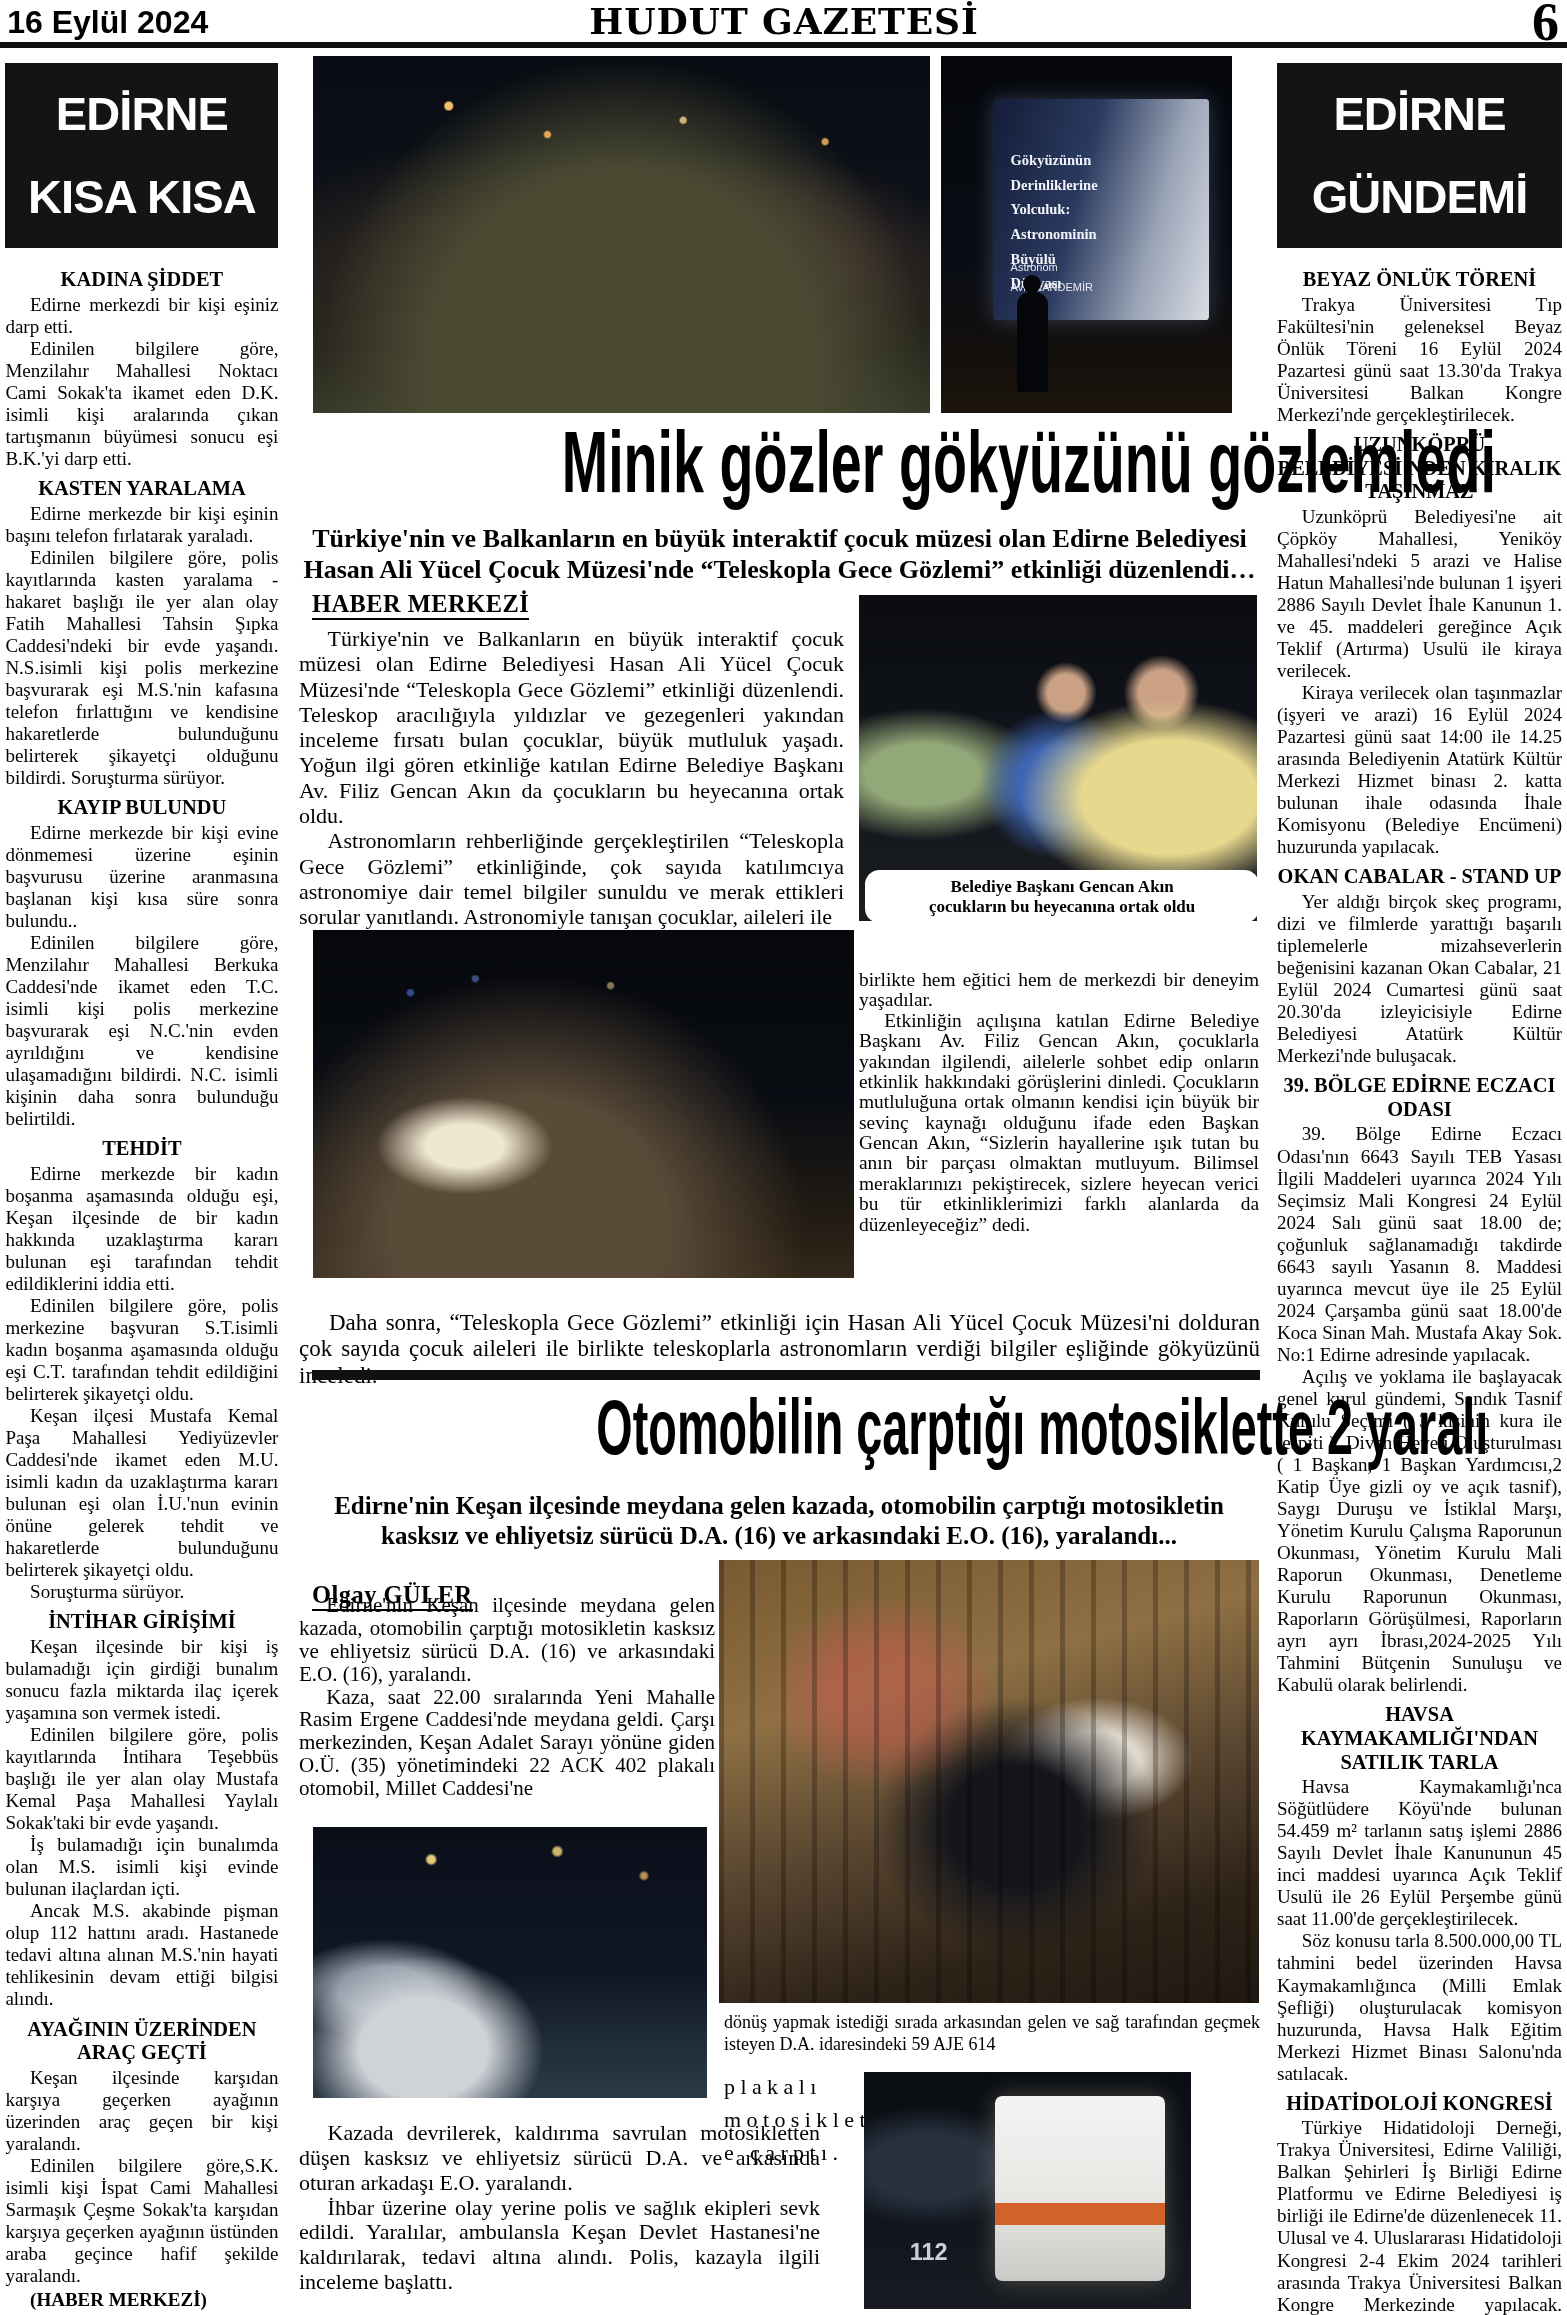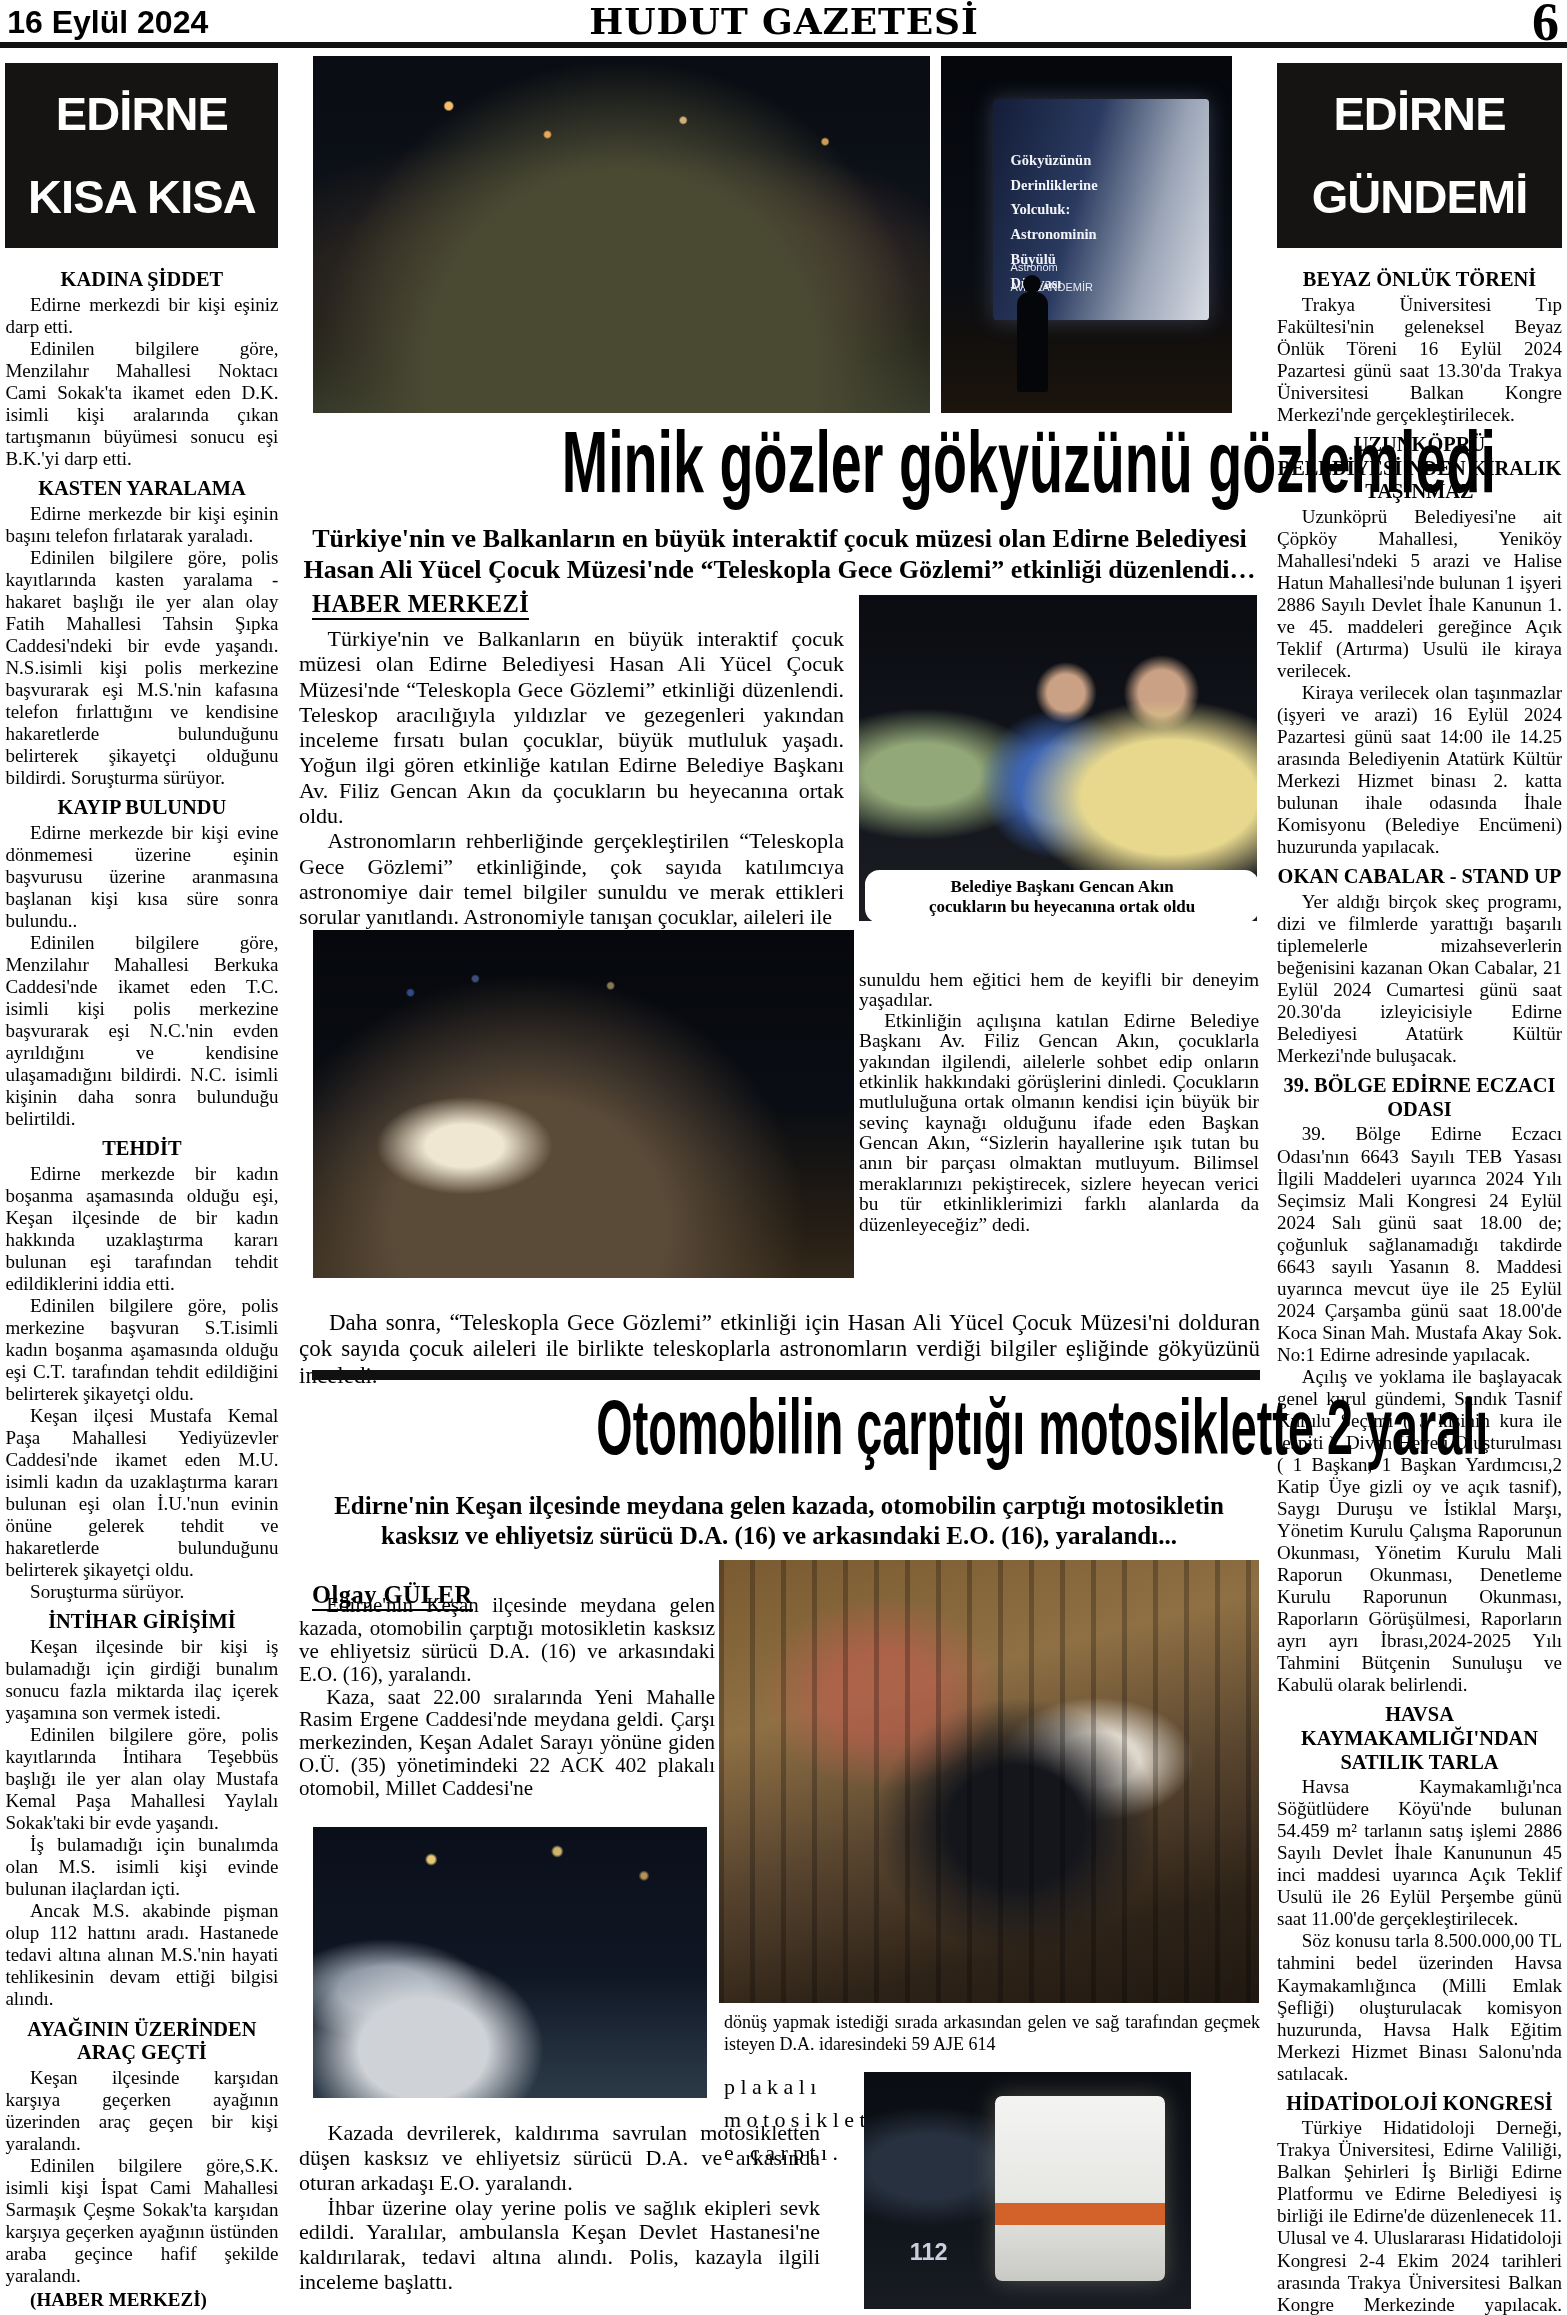--- a/index.html
+++ b/index.html
@@ -188,21 +188,21 @@
     <p>Türkiye'nin ve Balkanların en büyük interaktif çocuk müzesi olan Edirne Belediyesi Hasan Ali Yücel Çocuk Müzesi'nde “Teleskopla Gece Gözlemi” etkinliği düzenlendi. Teleskop aracılığıyla yıldızlar ve gezegenleri yakından inceleme fırsatı bulan çocuklar, büyük mutluluk yaşadı. Yoğun ilgi gören etkinliğe katılan Edirne Belediye Başkanı Av. Filiz Gencan Akın da çocukların bu heyecanına ortak oldu.</p>
     <p>Astronomların rehberliğinde gerçekleştirilen “Teleskopla Gece Gözlemi” etkinliğinde, çok sayıda katılımcıya astronomiye dair temel bilgiler sunuldu ve merak ettikleri sorular yanıtlandı. Astronomiyle tanışan çocuklar, aileleri ile</p>
   </div>
 
   <div class="abs photo ph-mayor" style="left:859px;top:595px;width:398px;height:326px;"></div>
 
   <div class="abs caption" style="left:865px;top:870px;width:387px;white-space:pre-line;">Belediye Başkanı Gencan Akın
 çocukların bu heyecanına ortak oldu</div>
 
   <div class="abs btxt a1c2" style="left:859px;top:970px;width:400px;">
-    <p class="noind">sunuldu hem eğitici hem de keyifli bir deneyim yaşadılar.</p>
+    <p class="noind">birlikte hem eğitici hem de merkezdi bir deneyim yaşadılar.</p>
     <p>Etkinliğin açılışına katılan Edirne Belediye Başkanı Av. Filiz Gencan Akın, çocuklarla yakından ilgilendi, ailelerle sohbet edip onların etkinlik hakkındaki görüşlerini dinledi. Çocukların mutluluğuna ortak olmanın kendisi için büyük bir sevinç kaynağı olduğunu ifade eden Başkan Gencan Akın, “Sizlerin hayallerine ışık tutan bu anın bir parçası olmaktan mutluyum. Bilimsel meraklarınızı pekiştirecek, sizlere heyecan verici bu tür etkinliklerimizi farklı alanlarda da düzenleyeceğiz” dedi.</p>
   </div>
 
   <div class="abs photo ph-stage" style="left:313px;top:930px;width:541px;height:348px;"></div>
 
   <div class="abs closing" style="left:299px;top:1310px;width:961px;">
     <p>Daha sonra, “Teleskopla Gece Gözlemi” etkinliği için Hasan Ali Yücel Çocuk Müzesi'ni dolduran çok sayıda çocuk aileleri ile birlikte teleskoplarla astronomların verdiği bilgiler eşliğinde gökyüzünü inceledi.</p>
   </div>
 
   <div class="abs divider" style="left:312px;top:1370px;width:948px;height:10px;"></div>

